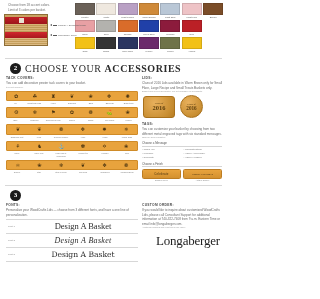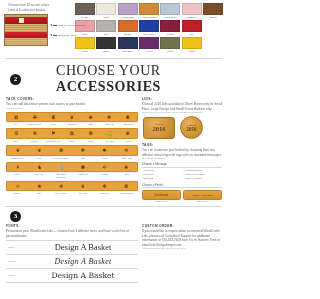--- a/index.html
+++ b/index.html
@@ -17,22 +17,22 @@
   .sec-hdr{display:flex;align-items:center;gap:4px;padding:2px 0 1px 6px;}
   .circ{
     width:11px;height:11px;border-radius:50%;
     background:#1b1b1b;color:#fff;
     font-size:7px;line-height:11px;text-align:center;
     font-family:"Liberation Serif",serif;font-weight:bold;
     flex:0 0 auto;
   }
   .sec-title{
     font-family:"Liberation Serif",serif;
-    font-size:14px;letter-spacing:.55px;
-    color:#2b2b2b;text-transform:uppercase;margin-left:31px;
+    font-size:10px;letter-spacing:.55px;
+    color:#2b2b2b;text-transform:uppercase;
   }
   .sec-title .b{font-weight:bold;}
   .rule{height:1px;background:#d8d8d8;margin:2px 5px;}
 
   .lbl{
     font-size:3.3px;font-weight:bold;letter-spacing:.28px;
     color:#4a4a4a;text-transform:uppercase;margin-bottom:1px;
   }
   .body-txt{font-size:3.1px;line-height:1.45;color:#6a6a6a;}
   .fine{font-size:2.2px;line-height:1.4;color:#9a9a9a;}
@@ -519,17 +519,18 @@
               <div class="fl">Font 3</div>
               <div class="fs f3">Design A Basket</div>
             </div>
           </div>
       </div>
 
       <div class="col-r">
         <div class="lbl">Custom Order:</div>
         <div class="body-txt">If you would like to inquire about customized WoodCrafts Lids, please call Consultant Support for additional information at 740-322-7408 from 9 a.m. Eastern Time or email info@longaberger.com.</div>
         <div class="fine">Additional charges and lead times may apply.</div>
+        <div class="logo">Longaberger</div>
       </div>
     </div>
   </div>
 
 </div>
 
 </body></html>

